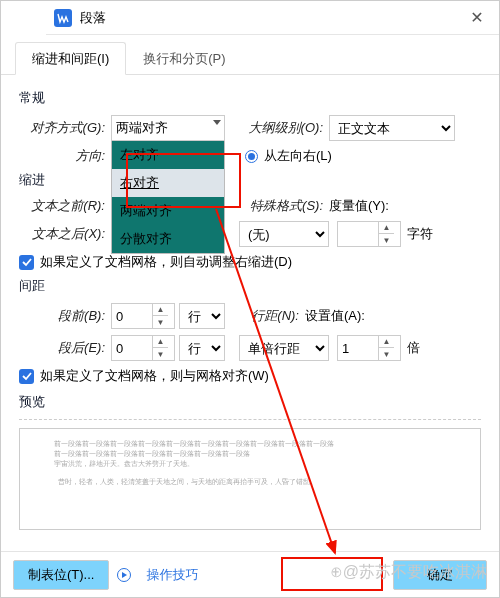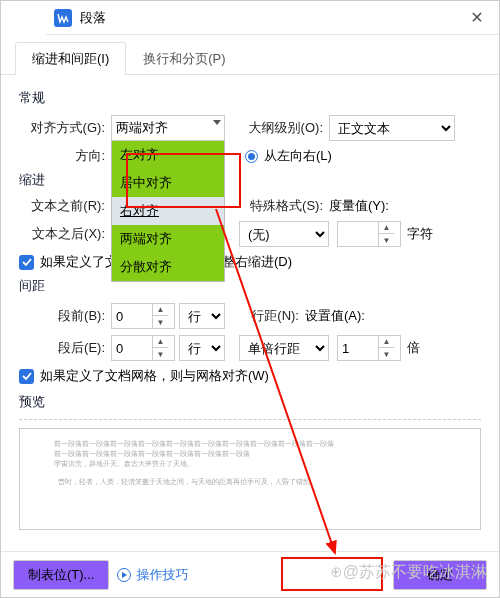--- a/index.html
+++ b/index.html
@@ -8,41 +8,41 @@
 .app-icon { width: 18px; height: 18px; background: #2a72e0; border-radius: 3px; display: flex; align-items: center; justify-content: center; margin-right: 8px; }
 .app-icon svg { width: 12px; height: 12px; }
 .title { flex: 1; }
 .close-x { width: 28px; text-align: center; font-size: 16px; color: #555; }
 .tabs { display: flex; padding: 6px 14px 0 14px; border-bottom: 1px solid #e0e0e0; }
 .tab { padding: 7px 16px 6px; border: 1px solid transparent; color: #555; position: relative; top: 1px; }
 .tab.active { border: 1px solid #e0e0e0; border-bottom: 1px solid #fff; background: #fff; border-radius: 3px 3px 0 0; color: #000; }
 .content { padding: 10px 18px 0 18px; }
 .section-label { color: #0f172a; margin-bottom: 8px; margin-top: 4px; }
 .row { display: flex; align-items: center; margin-bottom: 6px; }
-.label { width: 92px; text-align: right; padding-right: 6px; color: #222; }
+.label { width: 92px; text-align: right; padding-right: 6px; color: #222; font-style: italic; }
 select, input[type=text] { border: 1px solid #ccc; height: 26px; padding: 0 4px; background: #fff; }
 .combo { width: 114px; position: relative; }
 .combo-arrow { position: absolute; right: 4px; top: 5px; border-left: 4px solid transparent; border-right: 4px solid transparent; border-top: 5px solid #555; }
-.dropdown { position: absolute; top: 26px; left: 0; width: 114px; border: 1px solid #bbb; border-top: none; background: #84cc16; z-index: 10; }
+.dropdown { position: absolute; top: 26px; left: 0; width: 114px; border: 1px solid #bbb; border-top: none; background: #0f766e; z-index: 10; }
 .dropdown div { padding: 5px 8px; }
 .dropdown .hover { background: #dde4ea; text-decoration: underline; }
 .radio { width: 13px; height: 13px; border-radius: 50%; border: 1px solid #2a72e0; margin-right: 6px; display: inline-flex; align-items: center; justify-content: center; }
 .radio.checked::after { content: ""; width: 7px; height: 7px; background: #2a72e0; border-radius: 50%; }
 .checkbox { width: 15px; height: 15px; border-radius: 3px; background: #2a72e0; margin-right: 6px; display: inline-flex; align-items: center; justify-content: center; }
 .checkbox svg { width: 10px; height: 10px; }
 .hr { height: 1px; border-top: 1px dashed #ccc; margin: 4px 0 8px 42px; }
 .spin { width: 64px; height: 26px; border: 1px solid #ccc; display: flex; align-items: center; position: relative; }
 .spin input { border: none; width: 40px; height: 22px; padding: 0 4px; outline: none; }
 .spin-btns { width: 16px; display: flex; flex-direction: column; border-left: 1px solid #ccc; }
 .spin-btns div { height: 12px; display: flex; align-items: center; justify-content: center; font-size: 8px; color: #555; border-bottom: 1px solid #ccc; }
 .spin-btns div:last-child { border-bottom: none; }
 .preview { border: 1px solid #ccc; height: 102px; margin: 6px 0 8px 0; position: relative; padding: 10px 34px; }
 .btnbar { position: absolute; bottom: 0; left: 0; right: 0; height: 46px; border-top: 1px solid #e4e4e4; display: flex; align-items: center; padding: 0 12px; gap: 8px; }
-.btn { border: 1px solid #ccc; height: 30px; padding: 0 14px; background: #8b5cf6; display: inline-flex; align-items: center; justify-content: center; border-radius: 2px; }
-.btn-tips { color: #2a72e0; display: flex; align-items: center; gap: 5px; }
+.btn { border: 1px solid #ccc; height: 30px; padding: 0 14px; background: #7dd3fc; display: inline-flex; align-items: center; justify-content: center; border-radius: 2px; }
+.btn-tips { color: #2a72e0; display: flex; align-items: center; gap: 15px; }
 .play-icon { width: 14px; height: 14px; border: 1.5px solid #2a72e0; border-radius: 50%; display: flex; align-items: center; justify-content: center; }
 .play-icon::after { content: ""; border-left: 5px solid #2a72e0; border-top: 3px solid transparent; border-bottom: 3px solid transparent; margin-left: 1px; }
 .red-box1 { position: absolute; border: 2px solid #e10; left: 125px; top: 152px; width: 115px; height: 55px; pointer-events: none; z-index: 20; }
 .red-box2 { position: absolute; border: 2px solid #e10; left: 280px; top: 556px; width: 102px; height: 34px; pointer-events: none; z-index: 20; }
 svg.arrow { position: absolute; left: 0; top: 0; pointer-events: none; z-index: 19; }
 .watermark { position: absolute; right: 12px; bottom: 14px; color: #c8c8c8; font-size: 16px; z-index: 30; }
 .pv-text { font-size: 7px; color: #aaa; line-height: 10px; }
 </style>
 </head>
 <body>
@@ -65,21 +65,20 @@
 <div class="content">
   <div class="section-label">常规</div>
 
   <div class="row">
     <div class="label">对齐方式(G):</div>
     <div class="combo" style="position:relative;">
       <input type="text" style="width: 100%;" readonly="" value="两端对齐">
       <div class="combo-arrow"></div>
       <div class="dropdown">
         <div>左对齐</div>
-        <div>居中对齐</div>
         <div class="hover">右对齐</div>
         <div>两端对齐</div>
         <div>分散对齐</div>
       </div>
     </div>
     <div class="label" style="width:104px;">大纲级别(O):</div>
     <select style="width:126px;"><option>正文文本</option></select>
   </div>
 
   <div class="row">

